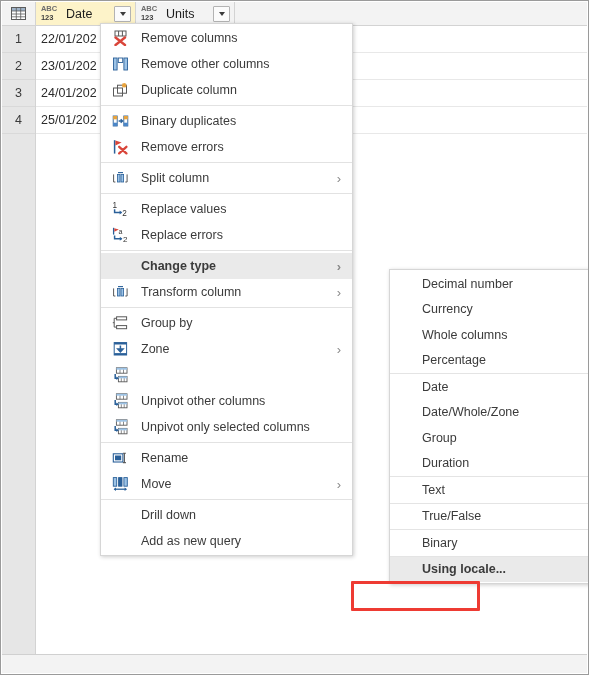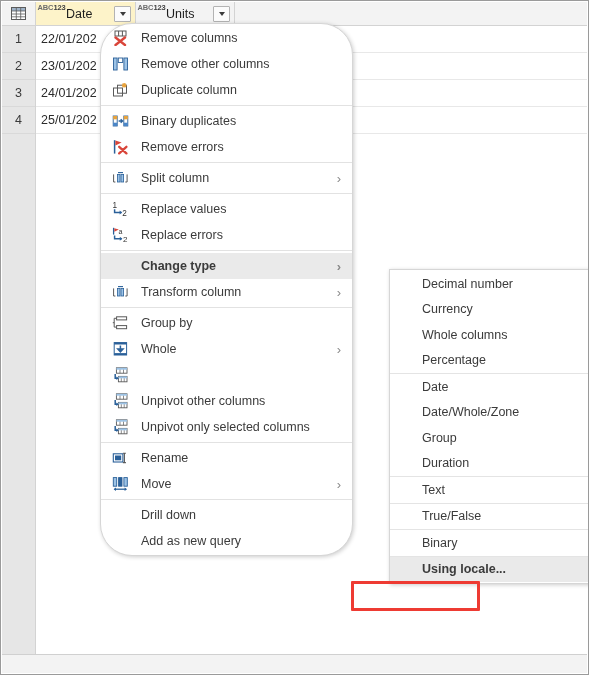--- a/index.html
+++ b/index.html
@@ -48,21 +48,21 @@
     gap:4px;
     position:relative;
   }
   .col-head.selected { background:#fdf3c9; }
   .col-head.c-date  { width:100px; min-width:100px; }
   .col-head.c-units { width:99px; min-width:99px; }
   .col-head.c-blank { flex:1; border-right:none; }
 
   .type-icon {
     width:21px; min-width:21px; height:19px;
-    display:flex; flex-direction:row; justify-content:center;
+    display:flex; flex-direction:column; justify-content:center;
     font-size:7.5px; line-height:8.5px; letter-spacing:-0.1px;
     font-weight:bold; color:#4a4a4a;
     font-family:"Liberation Sans", sans-serif;
   }
   .type-icon .abc { color:#6d6d6d; }
   .type-icon .n123 { color:#3f3f3f; }
 
   .col-title { font-size:12.5px; color:#1c1c1c; flex:1; white-space:nowrap; }
 
   .filter-btn {
@@ -111,21 +111,21 @@
 
   
   .menu {
     position:absolute;
     background:#ffffff;
     border:1px solid #d6d6d6;
     box-shadow: 1px 1px 4px rgba(0,0,0,0.20);
     padding:1px 0;
     z-index:50;
   }
-  #main-menu { left:99px; top:22px; width:253px;border-radius:32px; }
+  #main-menu { left:99px; top:22px; width:253px; }
   #sub-menu  { left:352px; top:268px; width:223px; z-index:60;margin-left:36px; }
 
   .mi {
     display:flex; align-items:center;
     height:26px;
     padding:0 8px 0 6px;
     font-size:12.5px; color:#3b3b3b;
     white-space:nowrap;
     position:relative;
   }
@@ -366,21 +366,21 @@
       </div>
       <div class="mi">
         <span class="ico">
           <svg width="17" height="16" viewBox="0 0 17 16">
             <rect x="2.2" y="1.6" width="12.4" height="12.4" fill="#ffffff" stroke="#2a6099" stroke-width="1"></rect>
             <rect x="2.2" y="1.6" width="12.4" height="1.9" fill="#2a6099"></rect>
             <rect x="2.2" y="12.1" width="12.4" height="1.9" fill="#2a6099"></rect>
             <path d="M8.4 4.6 L8.4 9.4 M5.8 8.0 L8.4 10.8 L11.0 8.0 Z" stroke="#2a6099" stroke-width="1.5" fill="#2a6099"></path>
           </svg>
         </span>
-        <span class="lbl">Whole</span>
+        <span class="lbl">Zone</span>
         <span class="arrow">›</span>
       </div>
       <div class="mi">
         <span class="ico">
           <svg width="17" height="16" viewBox="0 0 17 16">
             <rect x="4.4" y="0.8" width="10.6" height="5.4" fill="#ffffff" stroke="#595959" stroke-width="0.9"></rect>
             <rect x="4.4" y="0.8" width="10.6" height="1.9" fill="#9dc3e6"></rect>
             <line x1="8" y1="2.7" x2="8" y2="6.2" stroke="#595959" stroke-width="0.7"></line>
             <line x1="11.5" y1="2.7" x2="11.5" y2="6.2" stroke="#595959" stroke-width="0.7"></line>
             <rect x="6.4" y="9.4" width="8.6" height="5.4" fill="#ffffff" stroke="#595959" stroke-width="0.9"></rect>

